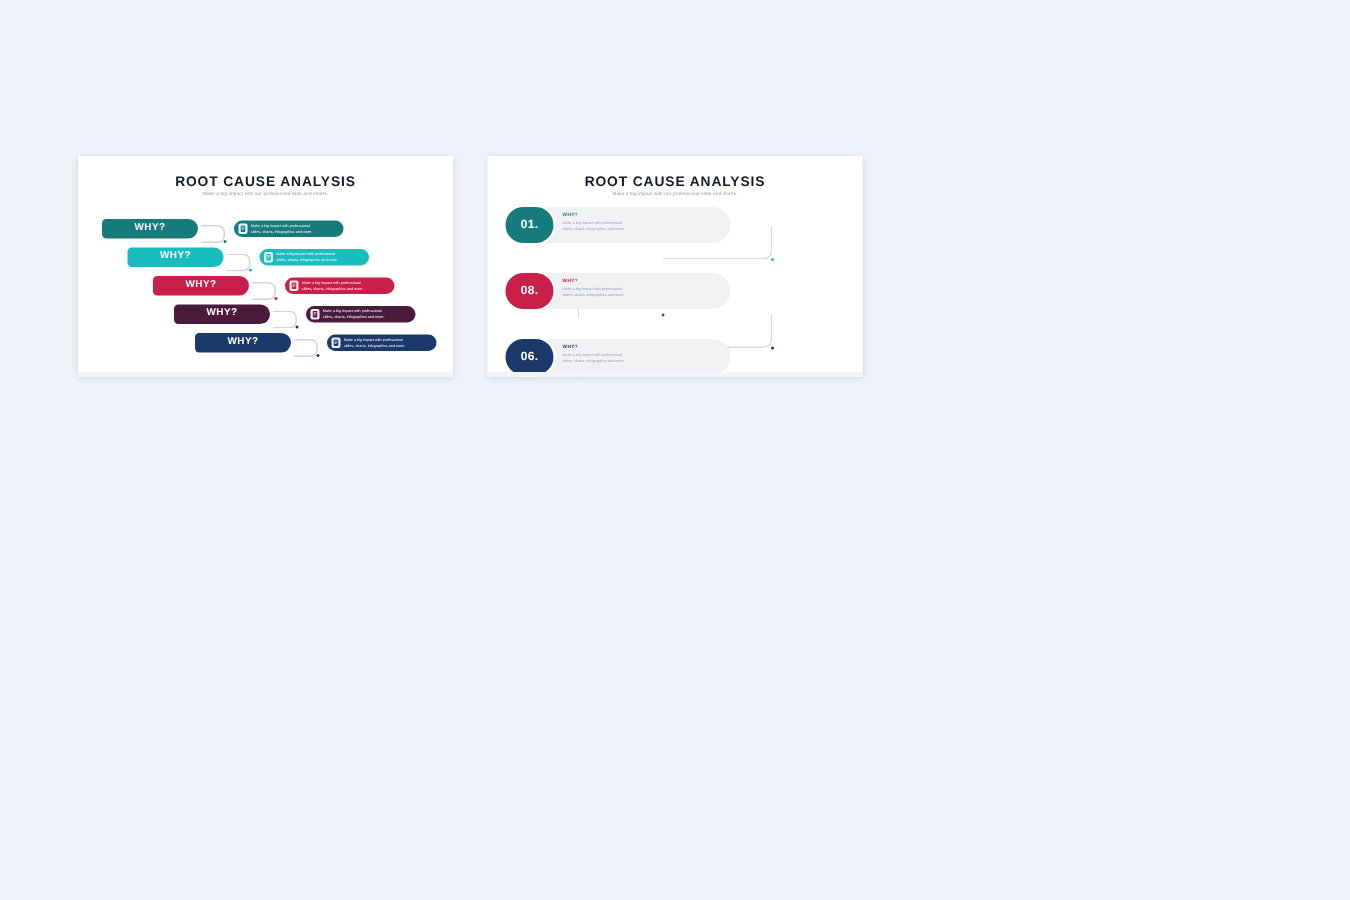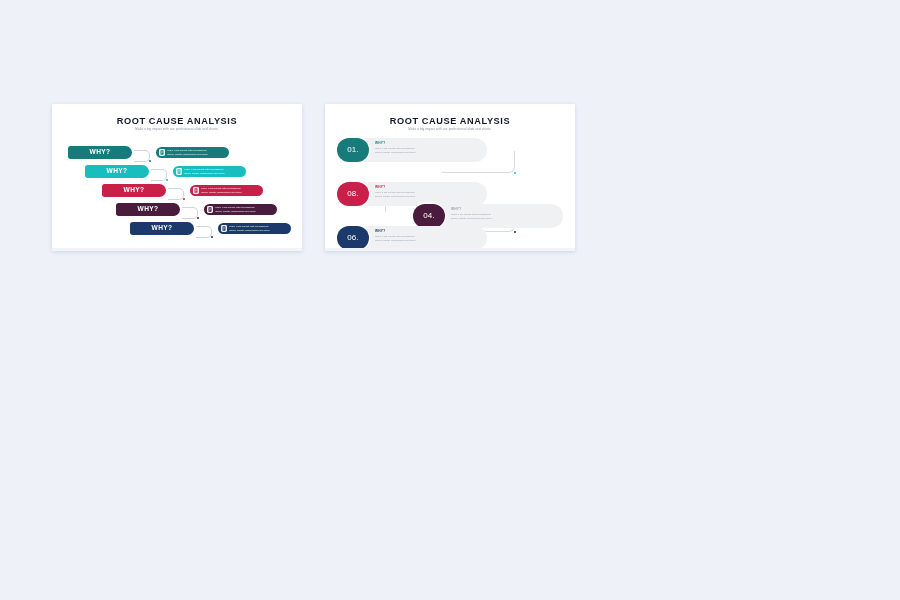--- a/index.html
+++ b/index.html
@@ -150,21 +150,21 @@
     width: 32px;
     height: 24px;
     border-radius: 12px;
     display: flex;
     align-items: center;
     justify-content: center;
     box-shadow: 0 0 0 1.4px #ffffff;
   }
   .num-badge-label {
     color: #ffffff;
-    font-weight: normal;
+    font-weight: bold;
     font-size: 8px;
     letter-spacing: 0.2px;
     line-height: 1;
   }
 
   .num-body {
     position: absolute;
     top: 4px;
   }
   .num-why {
@@ -354,31 +354,20 @@
         <div class="num-badge" style="left:0; background:#c9204a;">
           <span class="num-badge-label">08.</span>
         </div>
         <div class="num-body" style="left:38px; width:105px;">
           <div class="num-why" style="color:#c9204a;">WHY?</div>
           <div class="num-desc">Make a big impact with professional
 slides, charts, infographics and more.</div>
         </div>
       </div>
 
-      <div class="num-row" style="left:88px; top:100px; width:150px;">
-        <div class="num-plate"></div>
-        <div class="num-badge" style="left:0; background:#4a1b3d;">
-          <span class="num-badge-label">04.</span>
-        </div>
-        <div class="num-body" style="left:38px; width:105px;">
-          <div class="num-why" style="color:#9aa0ae;">WHY?</div>
-          <div class="num-desc">Make a big impact with professional
-slides, charts, infographics and more.</div>
-        </div>
-      </div>
 
       <div class="num-row" style="left:12px; top:122px; width:150px;">
         <div class="num-plate"></div>
         <div class="num-badge" style="left:0; background:#1b3a6b;">
           <span class="num-badge-label">06.</span>
         </div>
         <div class="num-body" style="left:38px; width:105px;">
           <div class="num-why" style="color:#1b3a6b;">WHY?</div>
           <div class="num-desc">Make a big impact with professional
 slides, charts, infographics and more.</div>

